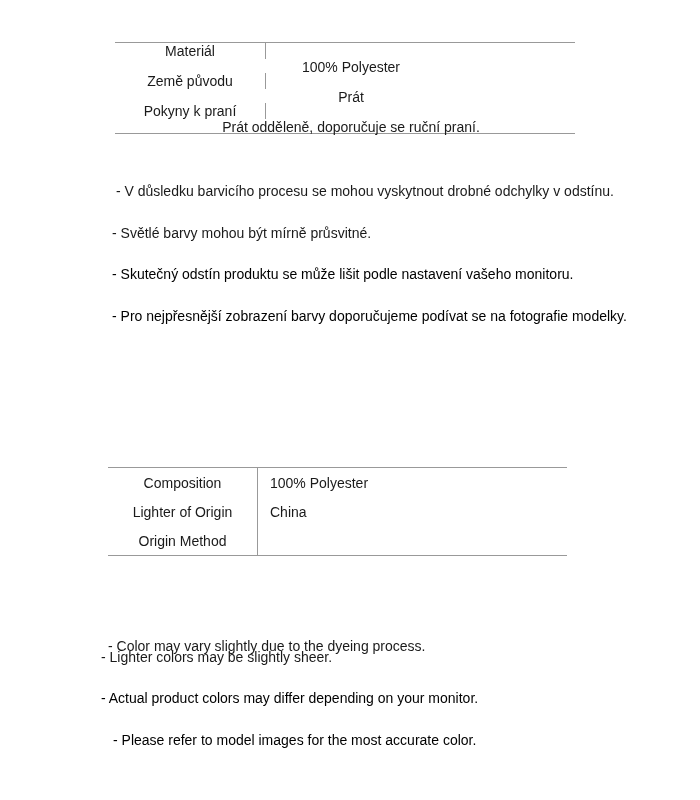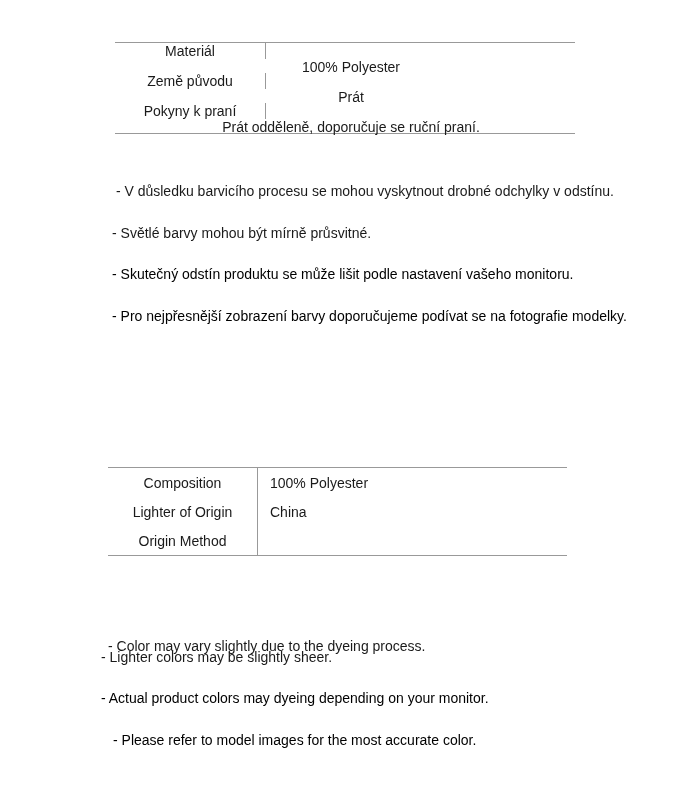--- a/index.html
+++ b/index.html
@@ -94,16 +94,16 @@
       <div class="spec-label">Lighter of Origin</div>
       <div class="spec-value">China</div>
     </div>
     <div class="spec-row">
       <div class="spec-label">Origin Method</div>
     </div>
   </div>
 
   <div class="note en-note-1">- Color may vary slightly due to the dyeing process.</div>
   <div class="note en-note-2">- Lighter colors may be slightly sheer.</div>
-  <div class="note red en-note-3">- Actual product colors may dyeing depending on your monitor.</div>
+  <div class="note red en-note-3">- Actual product colors may differ depending on your monitor.</div>
   <div class="note red en-note-4">- Please refer to model images for the most accurate color.</div>
 
 </div>
 
 </body></html>

